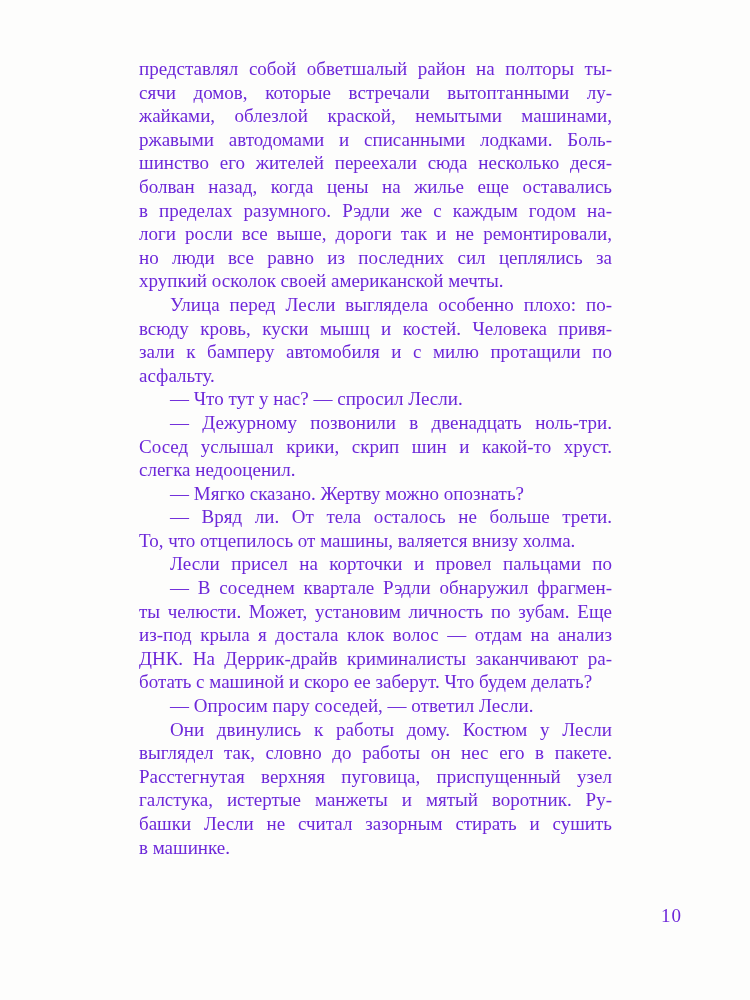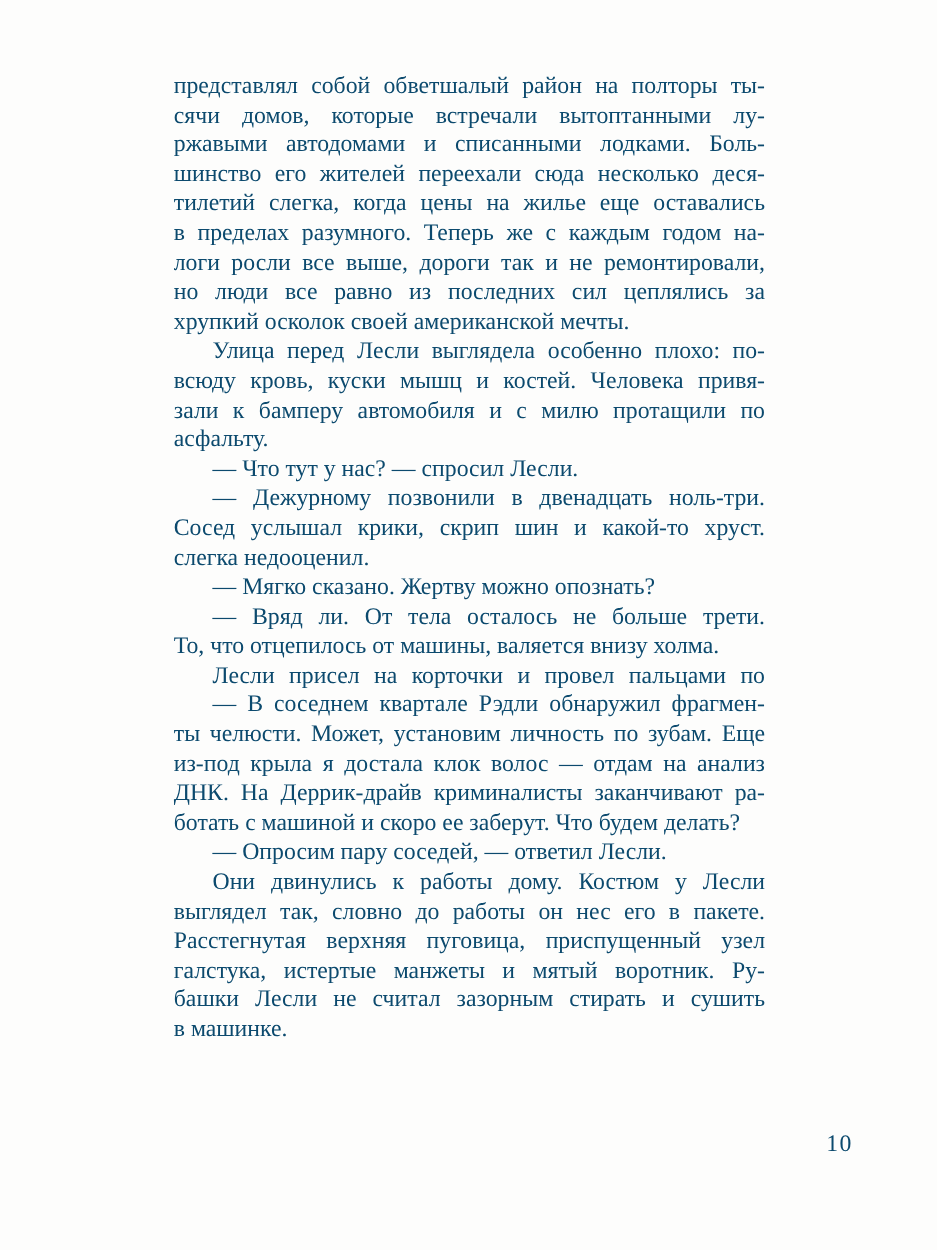--- a/index.html
+++ b/index.html
@@ -5,21 +5,21 @@
   html, body {
     margin: 0;
     padding: 0;
     background: #ffffff;
   }
   .book-page {
     position: relative;
     width: 750px;
     height: 1000px;
     background: #fdfdfc;
-    color: #0c4a6e;
+    color: #6d28d9;
     font-family: "Liberation Serif", "DejaVu Serif", serif;
     overflow: hidden;
   }
   .page-text {
     position: absolute;
     left: 139px;
     top: 57px;
     width: 473px;
     font-size: 19px;
     line-height: 23.6px;
@@ -50,24 +50,25 @@
   }
 </style>
 </head>
 <body>
 
 <div class="book-page">
   <div class="page-text">
       <div class="paragraph">
         <div class="line">представлял собой обветшалый район на полторы ты-</div>
         <div class="line">сячи домов, которые встречали вытоптанными лу-</div>
+        <div class="line">жайками, облезлой краской, немытыми машинами,</div>
         <div class="line">ржавыми автодомами и списанными лодками. Боль-</div>
         <div class="line">шинство его жителей переехали сюда несколько деся-</div>
-        <div class="line">тилетий слегка, когда цены на жилье еще оставались</div>
-        <div class="line">в пределах разумного. Теперь же с каждым годом на-</div>
+        <div class="line">болван назад, когда цены на жилье еще оставались</div>
+        <div class="line">в пределах разумного. Рэдли же с каждым годом на-</div>
         <div class="line">логи росли все выше, дороги так и не ремонтировали,</div>
         <div class="line">но люди все равно из последних сил цеплялись за</div>
         <div class="line last-line">хрупкий осколок своей американской мечты.</div>
       </div>
       <div class="paragraph">
         <div class="line first-line">Улица перед Лесли выглядела особенно плохо: по-</div>
         <div class="line">всюду кровь, куски мышц и костей. Человека привя-</div>
         <div class="line">зали к бамперу автомобиля и с милю протащили по</div>
         <div class="line last-line">асфальту.</div>
       </div>

